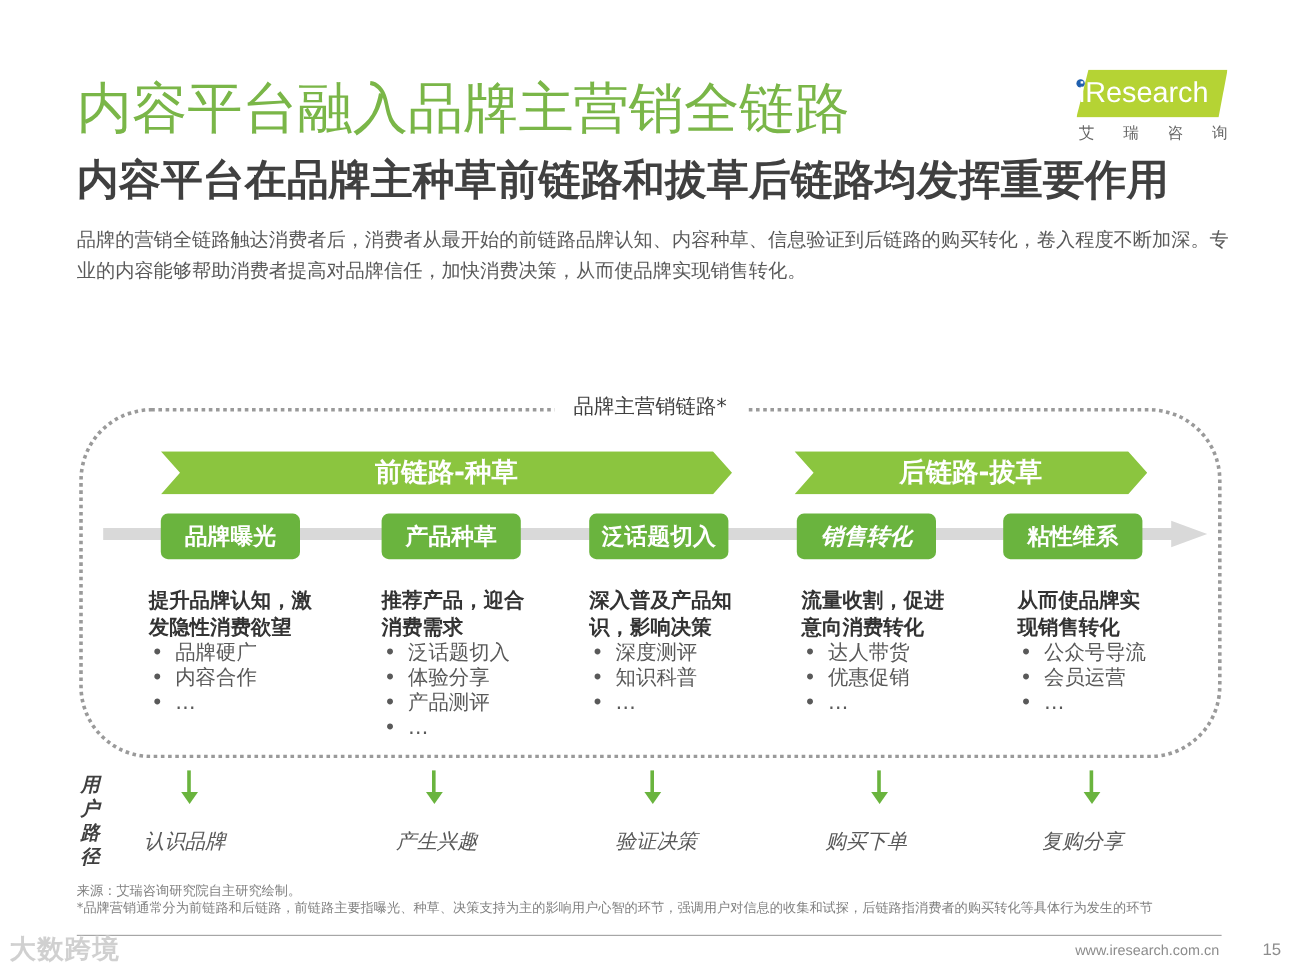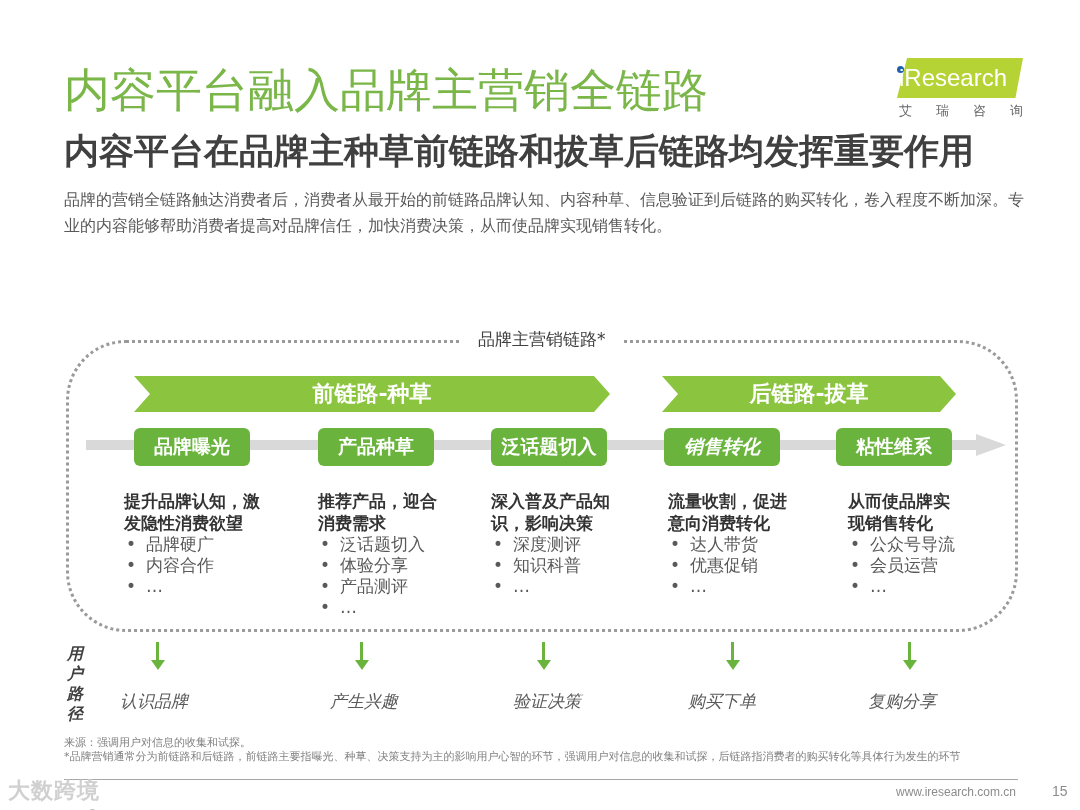--- a/index.html
+++ b/index.html
@@ -224,21 +224,21 @@
       <div class="head"></div>
     </div>
 
   <div class="step" style="left:120px;">认识品牌</div>
   <div class="step" style="left:330px;">产生兴趣</div>
   <div class="step" style="left:513px;">验证决策</div>
   <div class="step" style="left:688px;">购买下单</div>
   <div class="step" style="left:868px;">复购分享</div>
 
   <div class="notes">
-    <div>来源：强调用户对信息的收集和试探。</div>
+    <div>来源：艾瑞咨询研究院自主研究绘制。</div>
     <div>*品牌营销通常分为前链路和后链路，前链路主要指曝光、种草、决策支持为主的影响用户心智的环节，强调用户对信息的收集和试探，后链路指消费者的购买转化等具体行为发生的环节</div>
   </div>
   <div class="foot-line"></div>
   <div class="copyright">©2021.7 iResearch Inc.</div>
   <div class="watermark">大数跨境</div>
   <div class="site">www.iresearch.com.cn</div>
   <div class="page-num">15</div>
 </div>
 
 </body></html>

